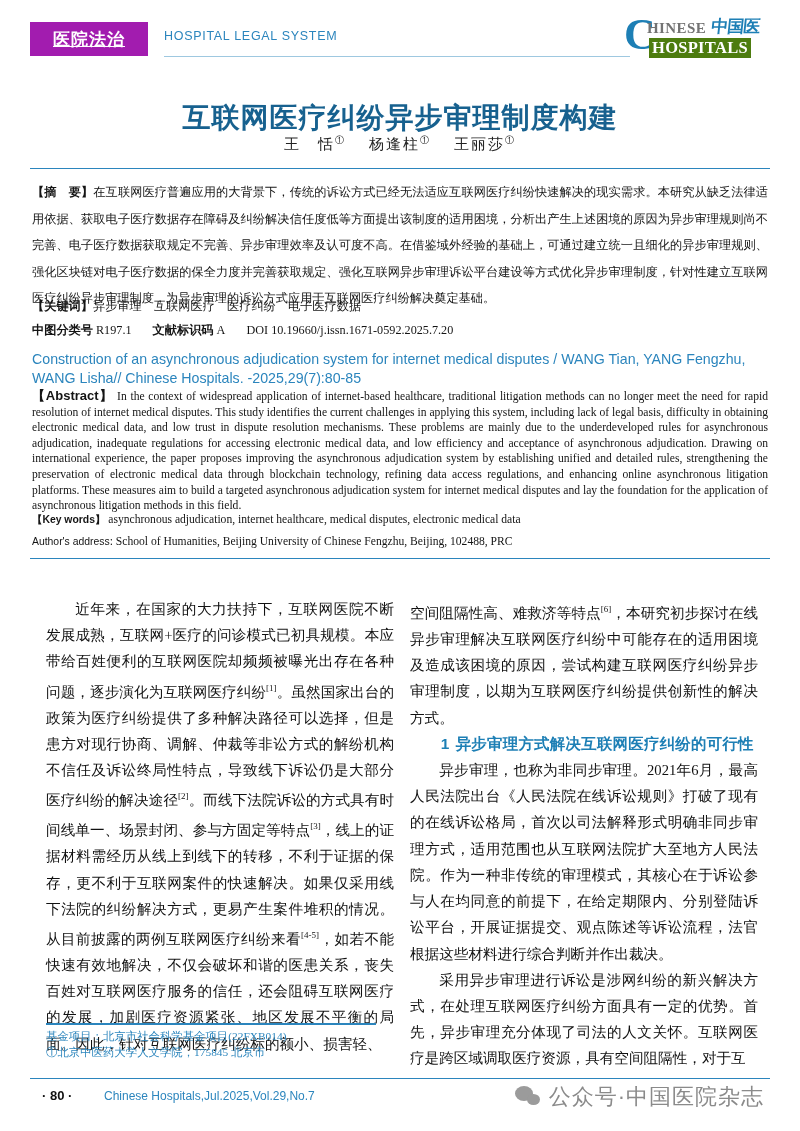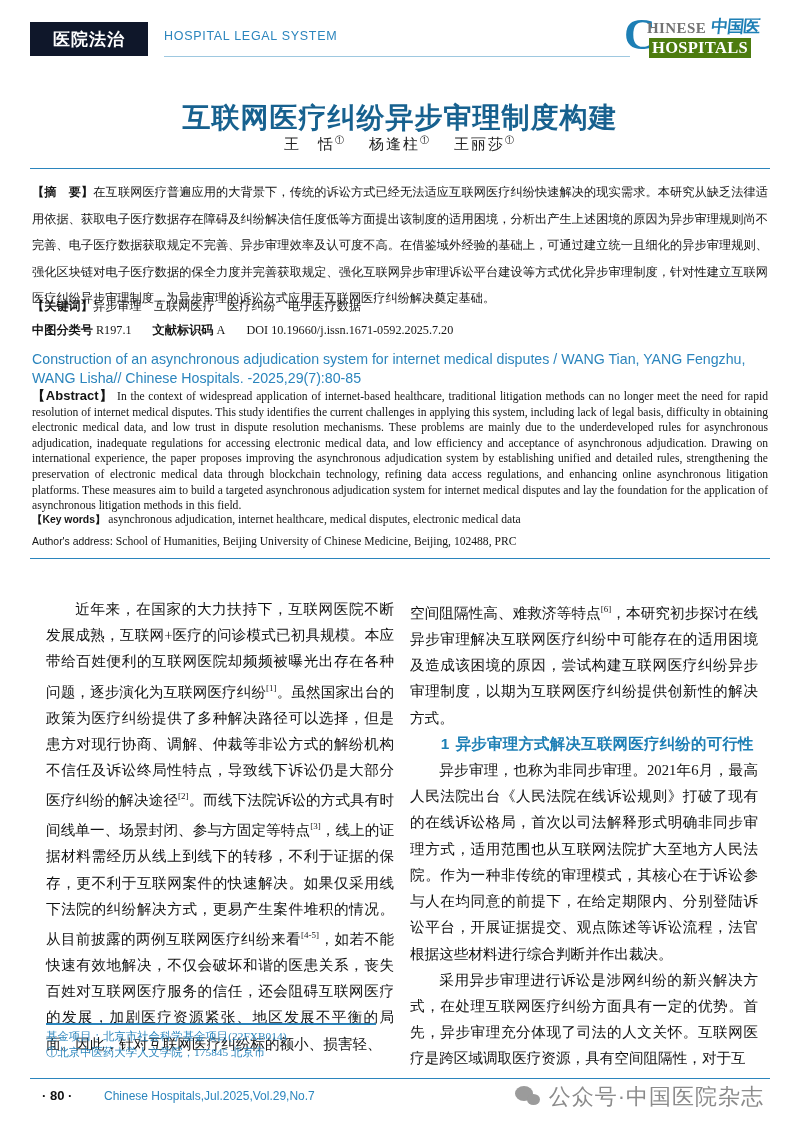--- a/index.html
+++ b/index.html
@@ -31,29 +31,30 @@
     left: 0;
     right: 0;
     height: 44px;
   }
   .section-tag {
     position: absolute;
     left: 30px;
     top: 0;
     width: 118px;
     height: 34px;
-    background: #0f172a;
+    background: #a21caf;
     color: #ffffff;
     font-family: "Liberation Sans", sans-serif;
     font-weight: bold;
     font-size: 17px;
     letter-spacing: 1px;
     display: flex;
     align-items: center;
     justify-content: center;
+    text-decoration: underline;
   }
   .section-tag-en {
     position: absolute;
     left: 164px;
     top: 7px;
     color: #2b85bd;
     font-family: "Liberation Sans", sans-serif;
     font-size: 12.5px;
     letter-spacing: 0.7px;
     white-space: nowrap;
@@ -409,21 +410,21 @@
     <span>In the context of widespread application of internet-based healthcare, traditional litigation methods can no longer meet the need for rapid resolution of internet medical disputes. This study identifies the current challenges in applying this system, including lack of legal basis, difficulty in obtaining electronic medical data, and low trust in dispute resolution mechanisms. These problems are mainly due to the underdeveloped rules for asynchronous adjudication, inadequate regulations for accessing electronic medical data, and low efficiency and acceptance of asynchronous adjudication. Drawing on international experience, the paper proposes improving the asynchronous adjudication system by establishing unified and detailed rules, strengthening the preservation of electronic medical data through blockchain technology, refining data access regulations, and enhancing online asynchronous litigation platforms. These measures aim to build a targeted asynchronous adjudication system for internet medical disputes and lay the foundation for the application of asynchronous litigation methods in this field.</span>
   </div>
 
   <div class="kw-en">
     <span class="tag">【Key words】</span>
     <span>asynchronous adjudication, internet healthcare, medical disputes, electronic medical data</span>
   </div>
 
   <div class="addr-en">
     <span class="tag">Author's address</span>:
-    <span>School of Humanities, Beijing University of Chinese Medicine, Beijing, 102488, PRC</span>
+    <span>School of Humanities, Beijing University of Chinese Fengzhu, Beijing, 102488, PRC</span>
   </div>
 
   <div class="rule-bottom"></div>
 
   <div class="col col-left">
     <p><span>近年来，在国家的大力扶持下，互联网医院不断发展成熟，互联网+医疗的问诊模式已初具规模。本应带给百姓便利的互联网医院却频频被曝光出存在各种问题，逐步演化为互联网医疗纠纷</span><span class="sup">[1]</span><span>。虽然国家出台的政策为医疗纠纷提供了多种解决路径可以选择，但是患方对现行协商、调解、仲裁等非讼方式的解纷机构不信任及诉讼终局性特点，导致线下诉讼仍是大部分医疗纠纷的解决途径</span><span class="sup">[2]</span><span>。而线下法院诉讼的方式具有时间线单一、场景封闭、参与方固定等特点</span><span class="sup">[3]</span><span>，线上的证据材料需经历从线上到线下的转移，不利于证据的保存，更不利于互联网案件的快速解决。如果仅采用线下法院的纠纷解决方式，更易产生案件堆积的情况。从目前披露的两例互联网医疗纠纷来看</span><span class="sup">[4-5]</span><span>，如若不能快速有效地解决，不仅会破坏和谐的医患关系，丧失百姓对互联网医疗服务的信任，还会阻碍互联网医疗的发展，加剧医疗资源紧张、地区发展不平衡的局面。因此，针对互联网医疗纠纷标的额小、损害轻、</span></p>
   </div>
 
   <div class="col col-right">
     <p class="noindent"><span>空间阻隔性高、难救济等特点</span><span class="sup">[6]</span><span>，本研究初步探讨在线异步审理解决互联网医疗纠纷中可能存在的适用困境及造成该困境的原因，尝试构建互联网医疗纠纷异步审理制度，以期为互联网医疗纠纷提供创新性的解决方式。</span></p>

